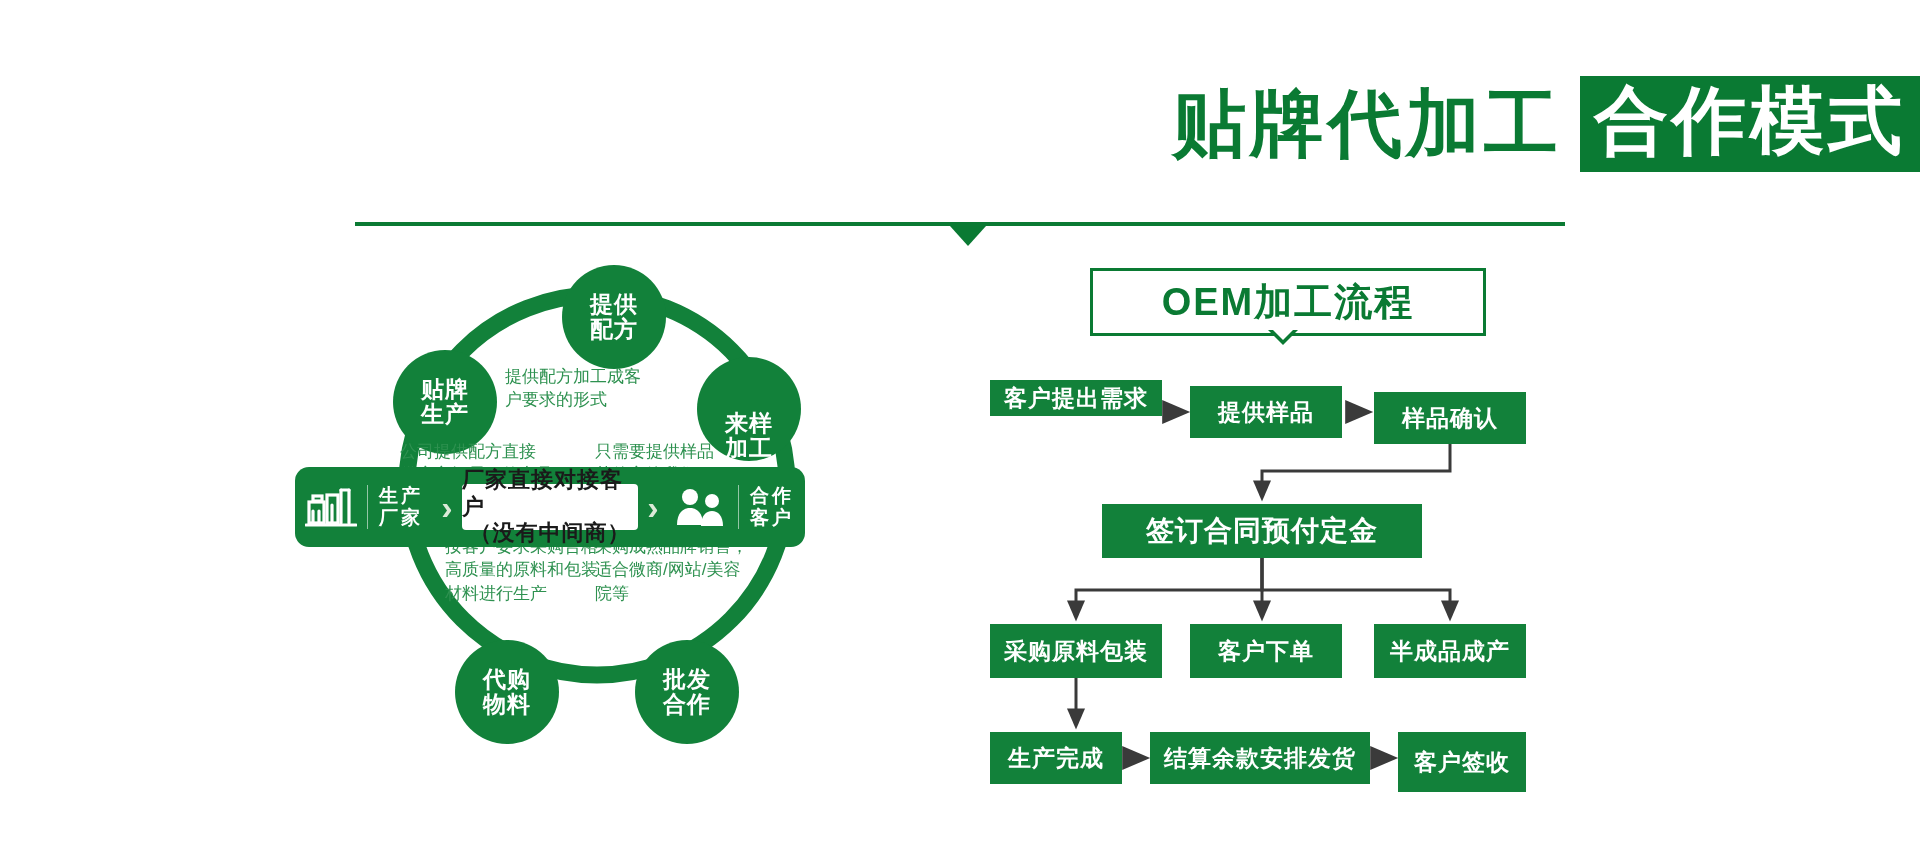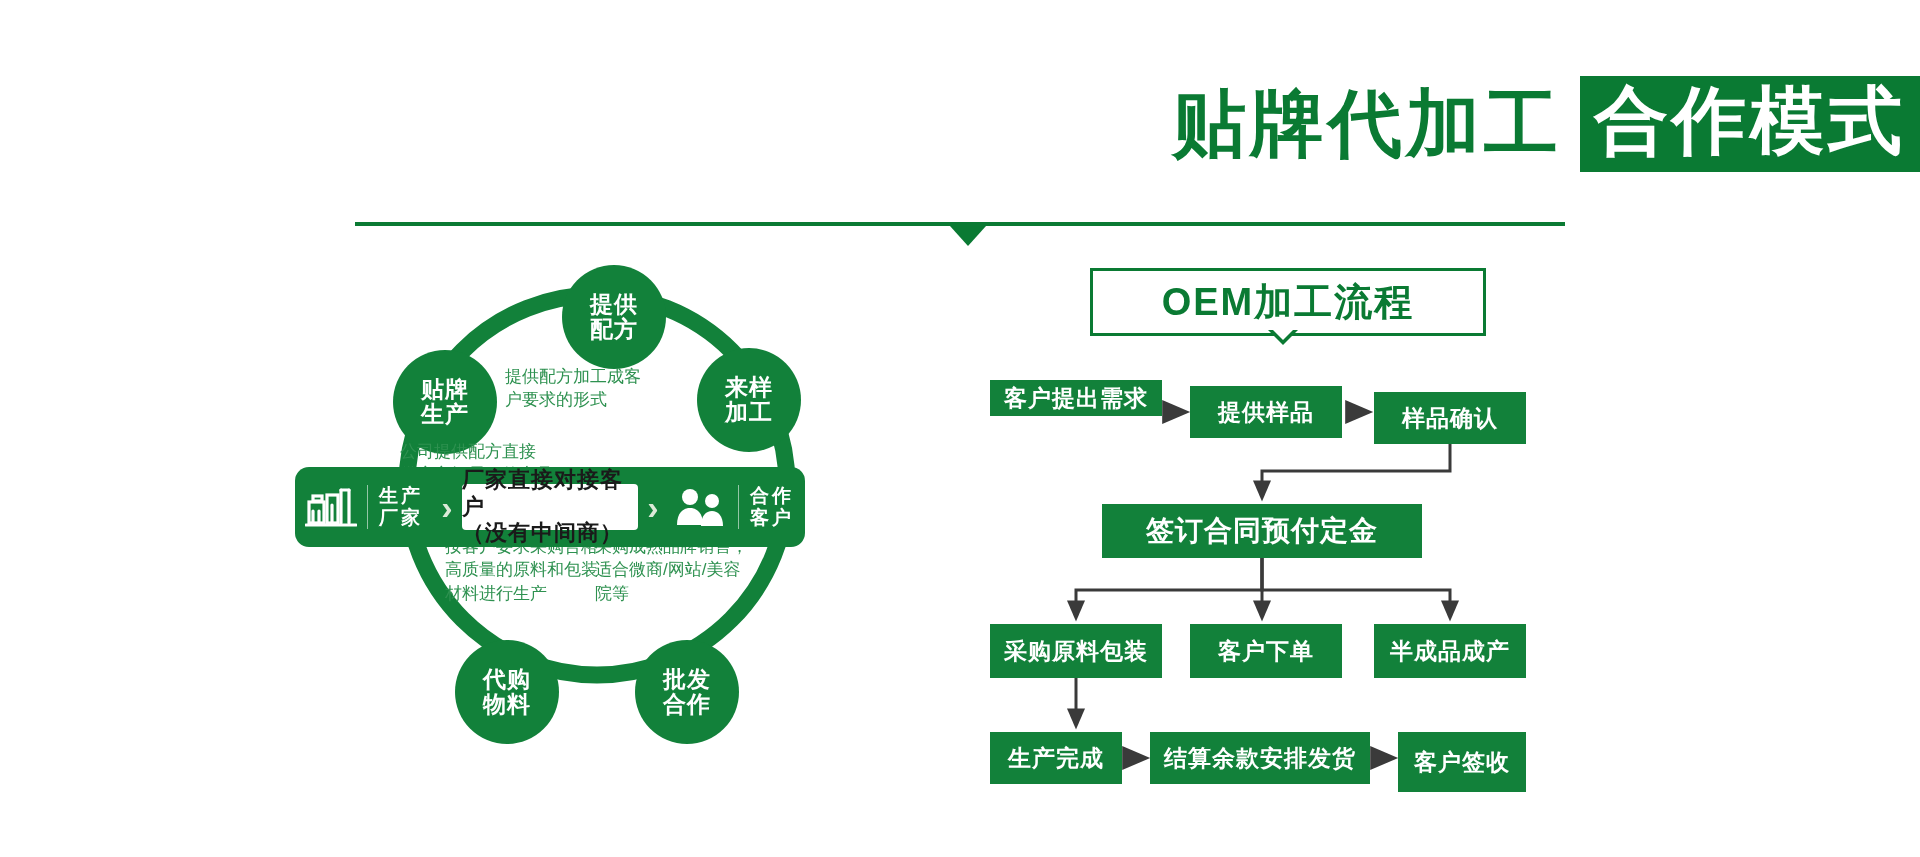--- a/index.html
+++ b/index.html
@@ -36,21 +36,21 @@
   #circle-svg{position:absolute;left:0;top:0;}
   .node{
     position:absolute;border-radius:50%;background:#12813a;
     display:flex;flex-direction:column;justify-content:center;align-items:center;
     color:#ffffff;font-weight:bold;font-size:23px;line-height:1.08;letter-spacing:1px;
     text-align:center;
   }
   .node span{display:block;}
   #node-top{left:222px;top:10px;width:104px;height:104px;}
   #node-left{left:53px;top:95px;width:104px;height:104px;}
-  #node-right{left:357px;top:93px;width:104px;height:104px;}
+  #node-right{left:357px;top:102px;width:104px;height:104px;justify-content:flex-end;}
   #node-bl{left:115px;top:385px;width:104px;height:104px;}
   #node-br{left:295px;top:385px;width:104px;height:104px;}
 
   .desc{position:absolute;color:#2e9150;font-size:17px;line-height:1.38;}
   #desc-top{left:165px;top:110px;width:200px;}
   #desc-left{left:60px;top:185px;width:200px;}
   #desc-right{left:255px;top:185px;width:200px;}
   #desc-bl{left:105px;top:280px;width:200px;}
   #desc-br{left:255px;top:280px;width:200px;}
 
@@ -62,21 +62,21 @@
   .cb-icon{width:72px;display:flex;justify-content:center;align-items:center;}
   .cb-sep{width:1px;height:44px;background:rgba(255,255,255,.55);}
   .cb-label{
     color:#ffffff;font-weight:bold;font-size:19px;line-height:1.15;
     letter-spacing:3px;text-align:center;padding:0 10px;width:46px;
   }
   .cb-chev{width:26px;display:flex;justify-content:center;align-items:center;
     color:#dbead8;font-size:34px;font-weight:bold;line-height:1;}
   #cb-white{
     flex:1;background:#ffffff;height:46px;border-radius:4px;
-    display:flex;flex-direction:column;justify-content:center;
+    display:flex;flex-direction:column;justify-content:center;align-items:center;
     color:#1a1a1a;font-weight:bold;font-size:22px;line-height:1.2;letter-spacing:1px;
     margin:11px 2px;
   }
   
   #flow-panel{position:absolute;left:990px;top:268px;width:600px;height:520px;}
   #oem-header{
     position:absolute;left:100px;top:0;width:390px;height:62px;
     border:3px solid #0a7a33;background:#ffffff;
     display:flex;justify-content:center;align-items:center;
   }
@@ -150,20 +150,24 @@
     <span>合作</span>
   </div>
 
   <div class="desc" id="desc-top">
     <div>提供配方加工成客</div>
     <div>户要求的形式</div>
   </div>
   <div class="desc" id="desc-left">
     <div>公司提供配方直接</div>
     <div>供应市场需要的产品</div>
+  </div>
+  <div class="desc" id="desc-right">
+    <div>只需要提供样品</div>
+    <div>其他交给我们</div>
   </div>
   <div class="desc" id="desc-bl">
     <div>按客户要求采购合格</div>
     <div>高质量的原料和包装</div>
     <div>材料进行生产</div>
   </div>
   <div class="desc" id="desc-br">
     <div>采购成熟品牌销售，</div>
     <div>适合微商/网站/美容</div>
     <div>院等</div>

